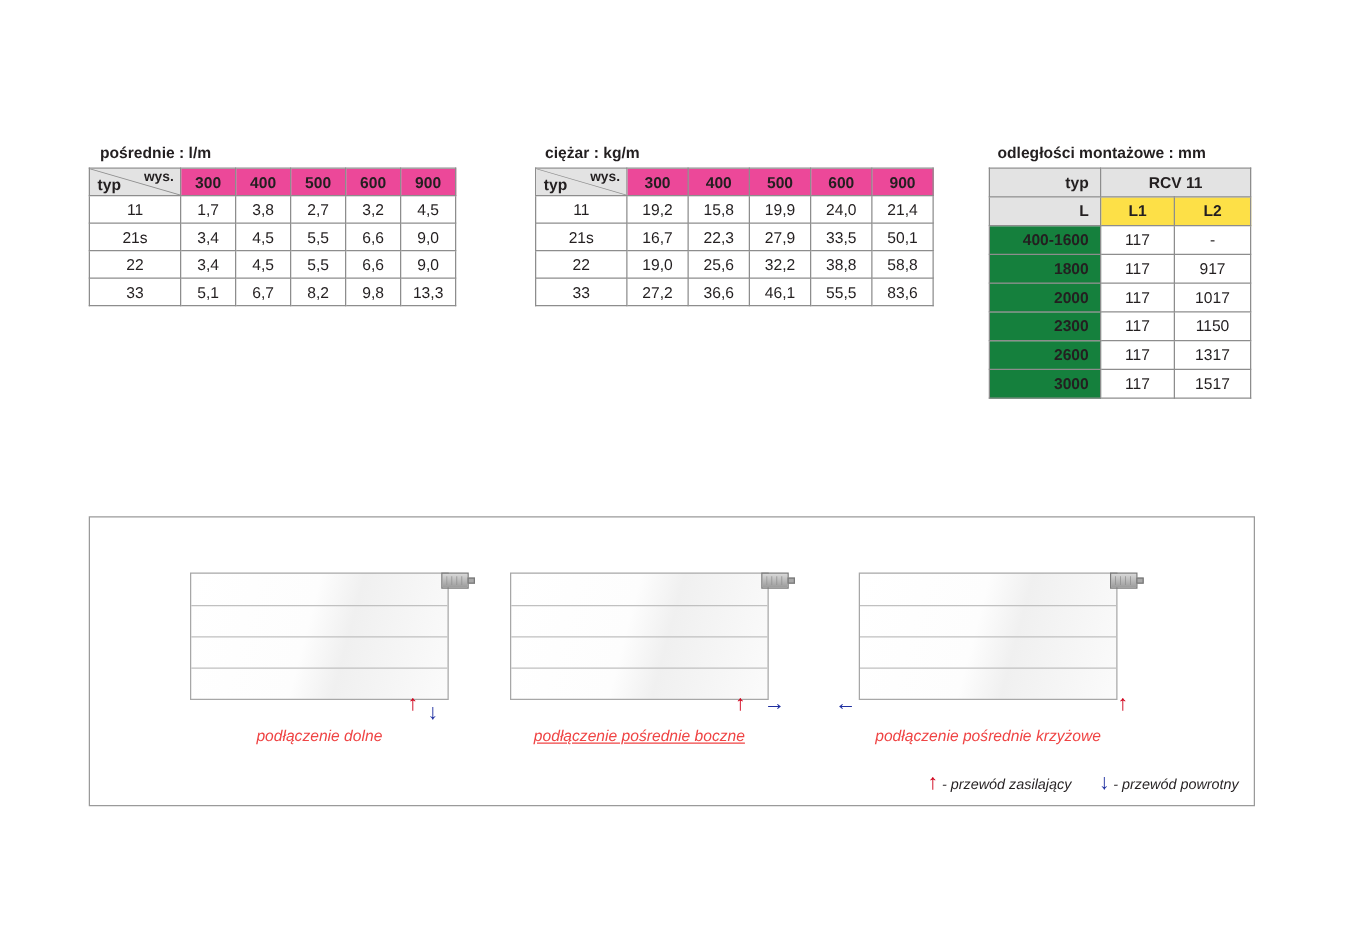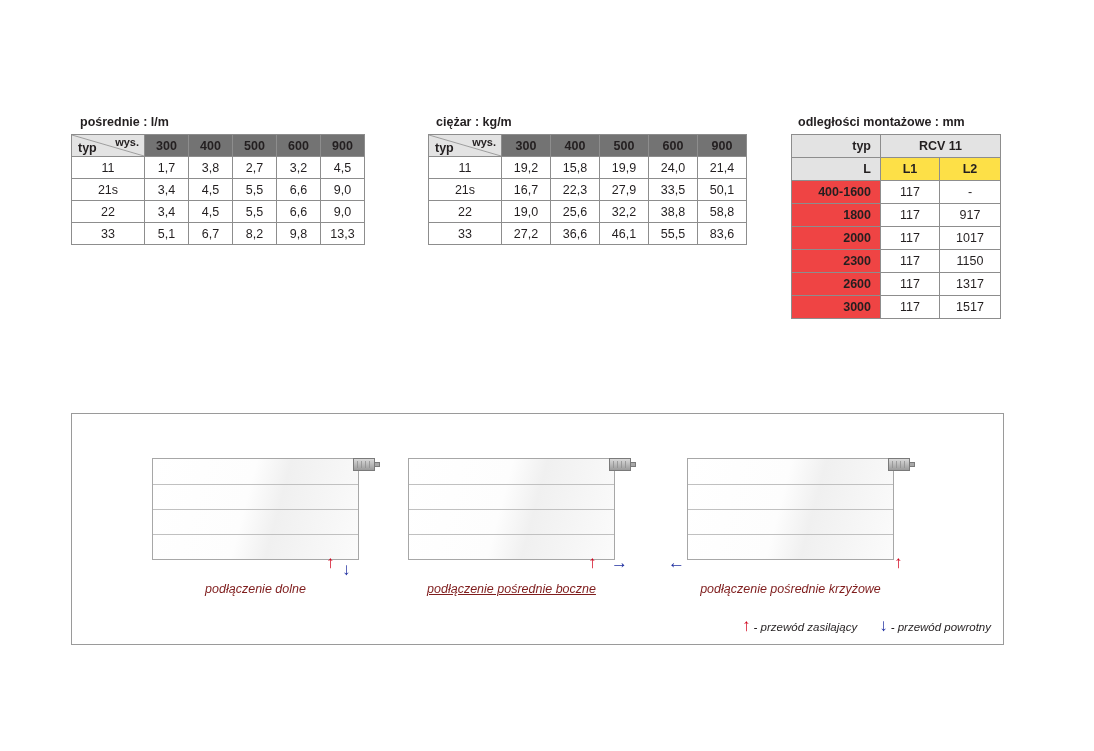--- a/index.html
+++ b/index.html
@@ -49,21 +49,21 @@
   table.data td, table.data th {
     border: 1px solid #8d8d8d;
     padding: 0;
     height: 21px;
     text-align: center;
     vertical-align: middle;
     font-weight: normal;
     background: #ffffff;
   }
   table.data th {
-    background: #737373;
+    background: #ec4899;
     font-weight: bold;
   }
   td.rowhead, th.rowhead {
     background: #e3e3e3;
     font-weight: bold;
     text-align: left;
     padding-left: 8px;
   }
   .corner {
     position: relative;
@@ -100,21 +100,21 @@
   #table-capacity td.rowhead, #table-capacity th.corner { width: 72px; }
 
   
   #table-weight { left: 428px; top: 134px; }
   #table-weight td, #table-weight th { width: 48px; }
   #table-weight td.rowhead, #table-weight th.corner { width: 72px; }
 
   
   #table-mount { left: 791px; top: 134px; border-collapse: collapse; }
   #table-mount td, #table-mount th { height: 22px; }
-  #table-mount .c1 { width: 79px; text-align: right; padding-right: 9px; font-weight: bold; background: #ef4444; }
+  #table-mount .c1 { width: 79px; text-align: right; padding-right: 9px; font-weight: bold; background: #15803d; }
   #table-mount .c2 { width: 58px; }
   #table-mount .c3 { width: 60px; }
   #table-mount .hdr-typ { background:#e3e3e3; font-weight: bold; text-align: right; padding-right: 9px; }
   #table-mount .hdr-rcv { background:#e3e3e3; font-weight: bold; }
   #table-mount .hdr-l   { background:#e3e3e3; font-weight: bold; text-align:right; padding-right: 9px;}
   #table-mount .hdr-l1, #table-mount .hdr-l2 { background:#fde047; font-weight: bold; }
 
   
   #diagram-panel {
     position: absolute;
@@ -163,21 +163,21 @@
   .valve .grid-lines {
     position:absolute; left:3px; top:2px; right:3px; bottom:2px;
     background-image: linear-gradient(to right, #8e8e8e 1px, transparent 1px);
     background-size: 4px 100%;
     opacity: .75;
   }
   .caption {
     position: absolute;
     font-size: 12.5px;
     font-style: italic;
-    color: #7f1d1d;
+    color: #ef4444;
     text-align: center;
     white-space: nowrap;
   }
   .arrow {
     position: absolute;
     font-size: 17px;
     line-height: 1;
     font-weight: bold;
   }
   .arrow.red { color: #d0021b; }

